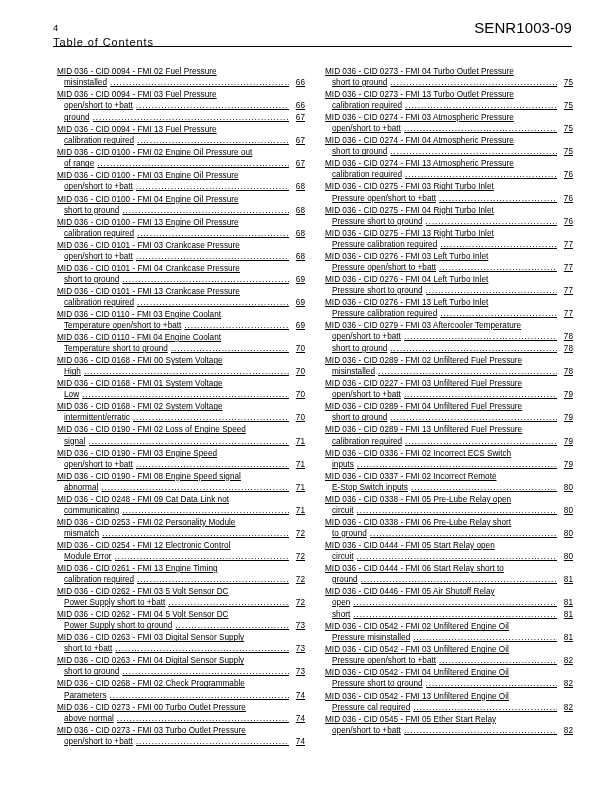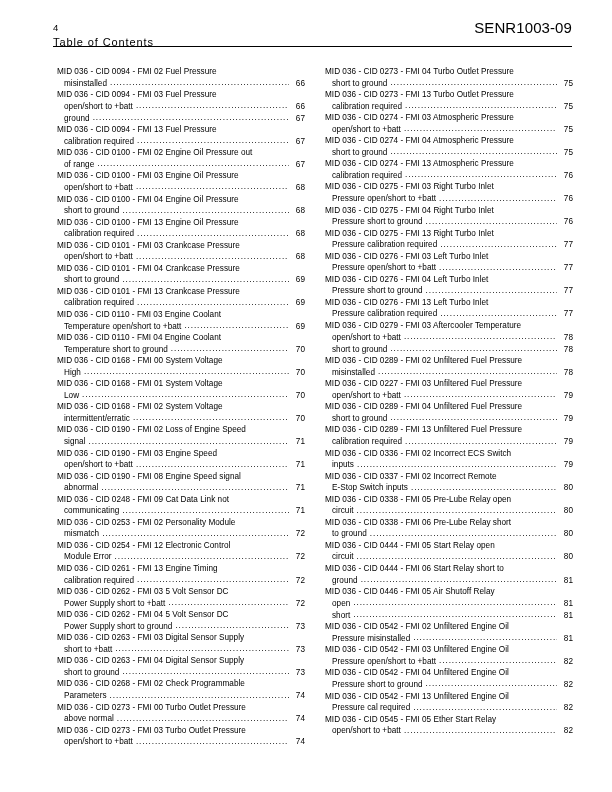--- a/index.html
+++ b/index.html
@@ -75,28 +75,29 @@
   .col-left  { margin-left: 57px; }
   .col-right { margin-left: 20px; width: 248px; }
 
   .toc-entry {
     font-size: 8.2px;
     line-height: 11.05px;
     letter-spacing: 0.02px;
     margin: 0;
     padding: 0;
     position: relative;
+    text-decoration: underline;
   }
   .toc-title {
     display: block;
     text-indent: 0;
   }
   .toc-tailline {
     display: flex;
-    align-items: center;
+    align-items: flex-start;
     padding-left: 7px;
     white-space: nowrap;
   }
   .toc-tailtext {
     flex: 0 0 auto;
     padding-right: 3px;
   }
   .toc-dots {
     flex: 1 1 auto;
     overflow: hidden;

